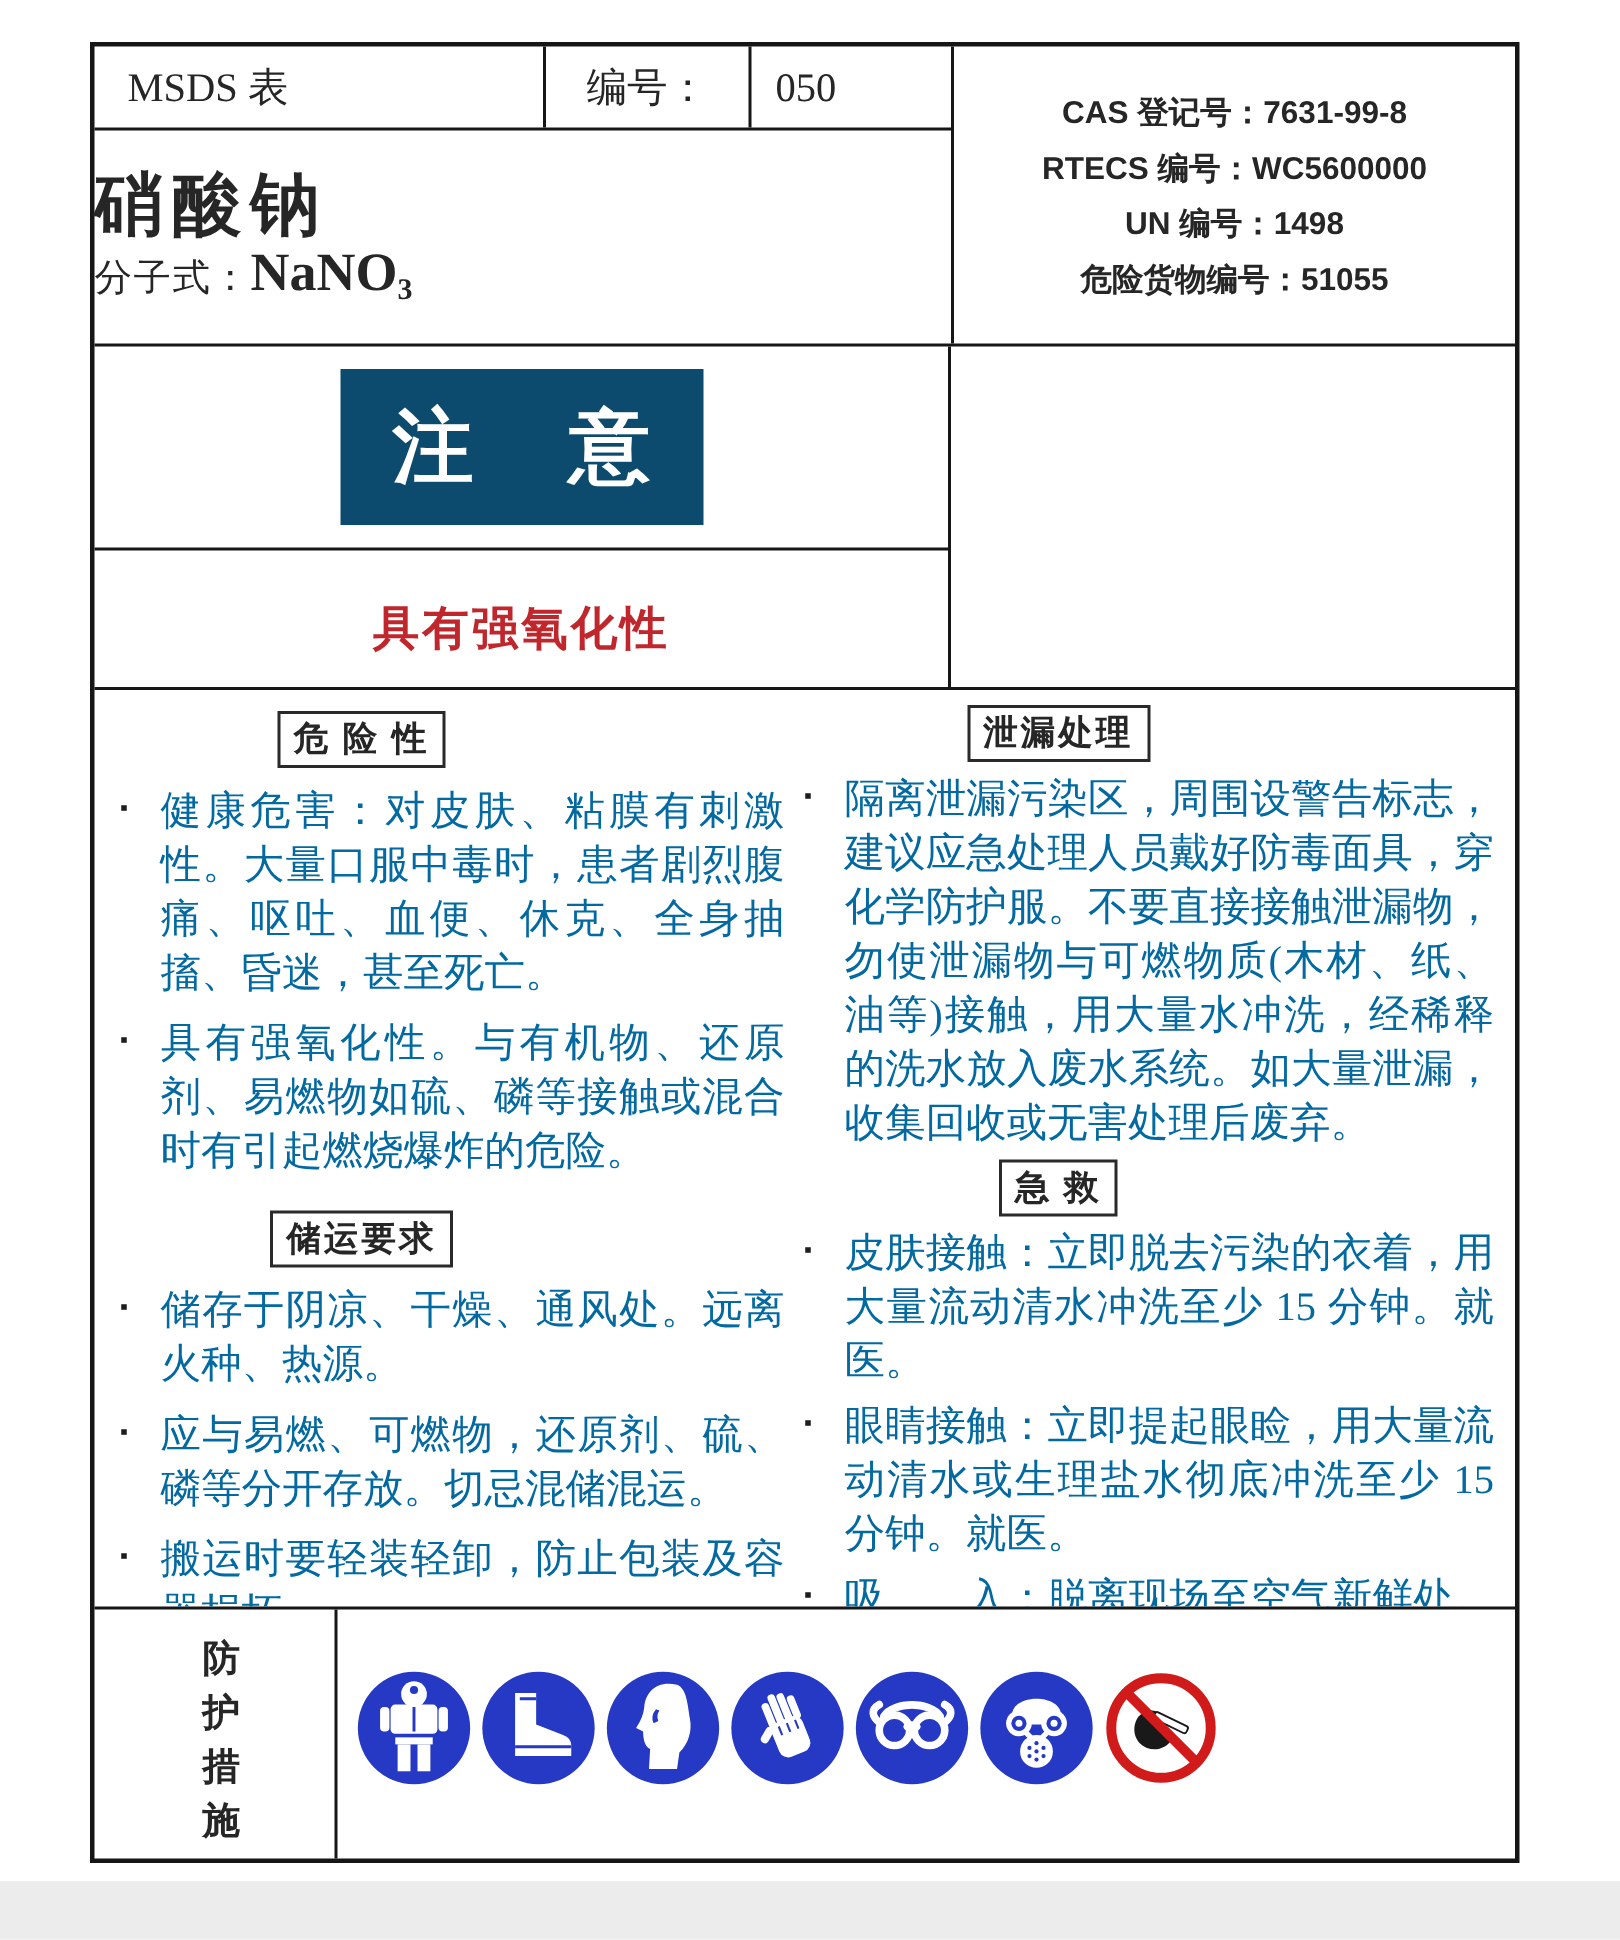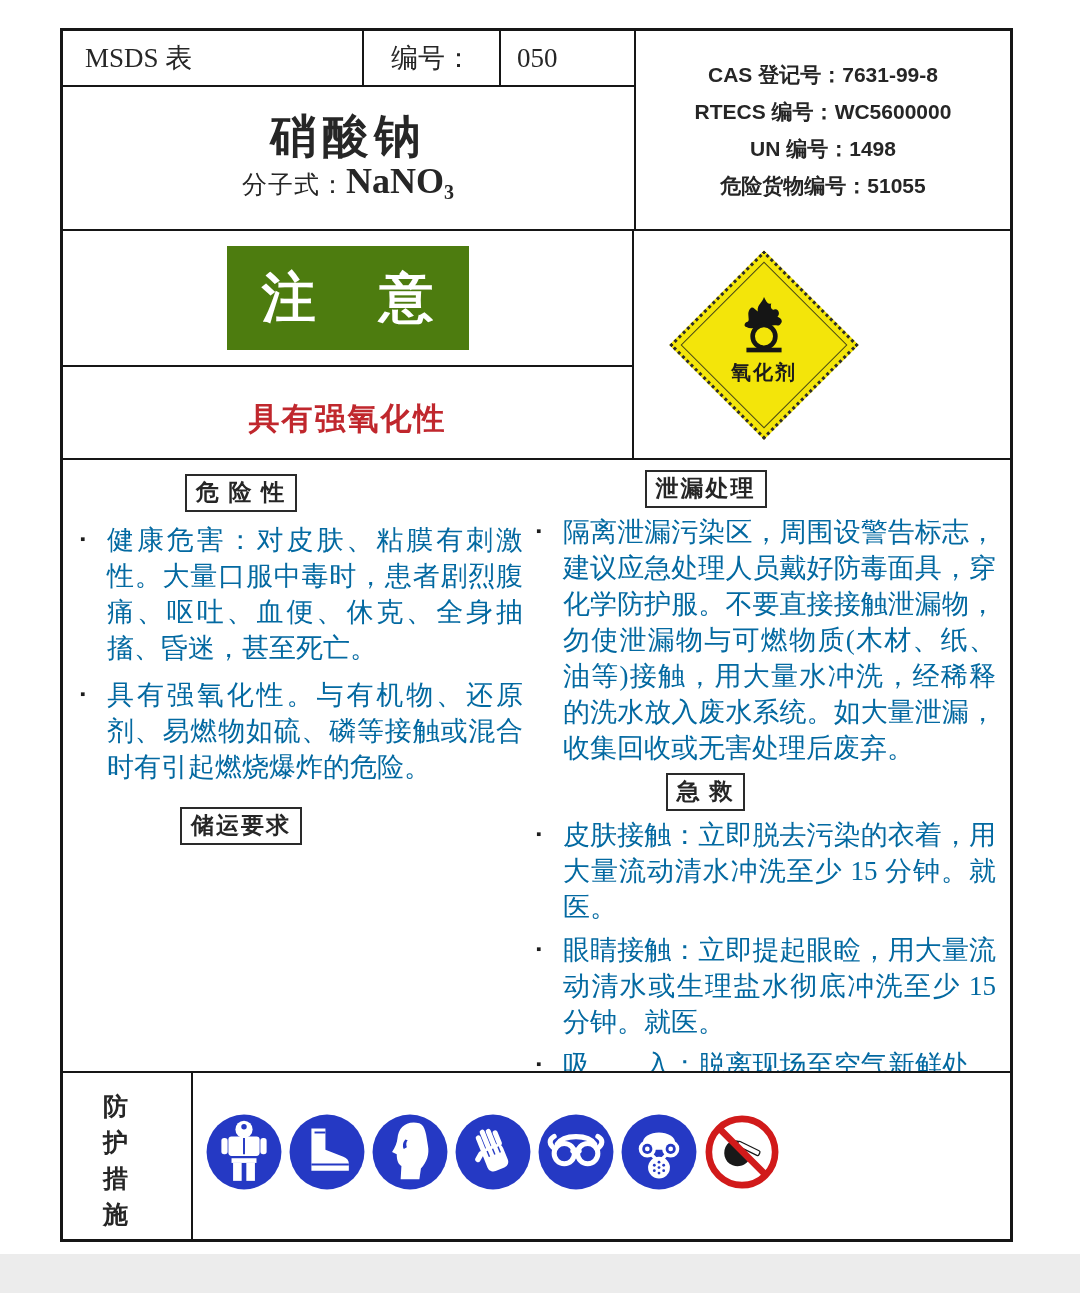--- a/index.html
+++ b/index.html
@@ -18,33 +18,33 @@
   .br{border-right:2px solid #161616;}
   .bt{border-top:2px solid #161616;}
   
   .top{display:flex;height:198px;flex:none;}
   .top-left{width:571px;flex:none;display:flex;flex-direction:column;}
   .id-row{height:56px;flex:none;display:flex;box-sizing:border-box;}
   .id-row>div{box-sizing:border-box;display:flex;align-items:center;font-size:27px;}
   .cell-msds{width:301px;padding-left:22px;}
   .cell-no{width:137px;justify-content:center;}
   .cell-noval{flex:1;padding-left:16px;}
-  .name-row{flex:1;display:flex;flex-direction:column;align-items:center;justify-content:center;border-radius:32px;}
+  .name-row{flex:1;display:flex;flex-direction:column;justify-content:center;border-radius:32px;}
   .chem-name{font-size:46px;font-weight:bold;letter-spacing:6px;line-height:1;margin-top:2px;}
   .formula{margin-top:0;font-size:25px;letter-spacing:1px;}
   .formula .fval{font-size:36px;font-weight:bold;letter-spacing:0;}
   .formula sub{font-size:20px;font-weight:bold;}
   .top-right{flex:1;display:flex;flex-direction:column;justify-content:center;align-items:center;
     font-family:"Liberation Sans","DejaVu Sans",sans-serif;font-weight:bold;font-size:21px;gap:9px;}
   .reg-line{white-space:nowrap;}
   
   .warn{display:flex;height:227px;flex:none;}
   .warn-left{width:571px;flex:none;display:flex;flex-direction:column;box-sizing:border-box;}
   .warn-box-cell{height:136px;flex:none;display:flex;align-items:center;justify-content:center;box-sizing:border-box;}
-  .warn-box{width:242px;height:104px;background:#4d7c0f;color:#ffffff;display:flex;align-items:center;justify-content:center;
+  .warn-box{width:242px;height:104px;background:#0c4a6e;color:#ffffff;display:flex;align-items:center;justify-content:center;
     font-size:54px;font-weight:bold;font-family:"Liberation Sans","DejaVu Sans",sans-serif;}
   .warn-box span{letter-spacing:0.45em;padding-left:0.45em;}
   .warn-red-cell{flex:1;display:flex;align-items:center;justify-content:center;}
   .warn-red{color:#c0272d;font-size:31px;font-weight:bold;letter-spacing:2px;margin-top:12px;}
   .warn-right{flex:1;position:relative;}
   
   .diamond-wrap{position:absolute;left:34px;top:18px;width:192px;height:192px;}
   .diamond{position:absolute;left:29px;top:29px;width:134px;height:134px;background:#f3e50a;
     border:3px dotted #2b2b2b;box-sizing:border-box;transform:rotate(45deg);}
   .diamond::after{content:"";position:absolute;inset:5px;border:1.5px solid #4a4a14;}
@@ -58,21 +58,21 @@
   .col-left{width:466px;flex:none;padding:6px 6px 0 12px;}
   .col-right{flex:1;padding:6px 14px 0 2px;}
   .sec-h{width:max-content;margin:8px auto 10px;border:2px solid #2a2a2a;padding:1px 9px 2px;
     font-weight:bold;font-size:23px;letter-spacing:2px;transform:translateX(-58px);}
   .blist{list-style:none;margin:0;padding:0;}
   .blist li{position:relative;padding-left:32px;margin-bottom:11px;font-size:27px;line-height:36px;
     text-align:justify;color:#0369a1;}
   .blist li::before{content:"▪";position:absolute;left:5px;top:-1px;font-size:15px;color:#1d1d1d;}
   .col-right .blist li{margin-bottom:7px;}
   
-  .protect{height:168px;flex:none;display:flex;box-sizing:border-box;}
+  .protect{height:168px;flex:none;display:flex;box-sizing:border-box;padding-left:32px;}
   .protect-label{width:130px;flex:none;box-sizing:border-box;padding:16px 0 0 40px;
     font-size:25px;font-weight:bold;line-height:36px;width:130px;}
   .protect-label .vtxt{width:30px;word-break:break-all;letter-spacing:4px;}
   .protect-icons{flex:1;display:flex;align-items:flex-start;padding:40px 0 0 12px;gap:5px;}
   .picon{width:78px;height:78px;flex:none;}
 </style>
 </head>
 <body>
 
 <div class="sheet">
@@ -103,43 +103,35 @@
     <div class="warn-left br">
       <div class="warn-box-cell bb">
         <div class="warn-box">
             <span>注 意</span>
           </div>
       </div>
       <div class="warn-red-cell">
         <div class="warn-red">具有强氧化性</div>
       </div>
     </div>
-    <div class="warn-right">
-      <div class="diamond-wrap">
-        <div class="diamond"></div>
-        <div class="diamond-content">
-          <svg viewBox="0 0 60 60">
-            <path fill="#151515" d="M30,2 C28,8 23,10 24,16 C20,13 19,10 16,14 C13,19 17,24 14,26 C11,27 10,30 13,31 C18,34 24,31 26,28 C28,31 33,32 36,30 C41,28 44,31 46,28 C49,25 46,22 43,21 C46,18 44,13 40,14 C37,15 36,12 37,8 C34,10 32,6 30,2 Z"></path>
-            <circle cx="30" cy="40" r="11" fill="#f3e50a" stroke="#151515" stroke-width="4.5"></circle>
-            <rect x="13" y="51" width="34" height="4.5" fill="#151515"></rect>
-          </svg>
-          <div class="diamond-label">氧化剂</div>
-        </div>
-      </div>
-    </div>
   </div>
 
   <div class="main">
     <div class="col col-left">
       <div class="sec-h">危 险 性</div>
       <ul class="blist">
         <li>健康危害：对皮肤、粘膜有刺激性。大量口服中毒时，患者剧烈腹痛、呕吐、血便、休克、全身抽搐、昏迷，甚至死亡。</li>
         <li>具有强氧化性。与有机物、还原剂、易燃物如硫、磷等接触或混合时有引起燃烧爆炸的危险。</li>
       </ul>
       <div class="sec-h" style="margin-top:22px;">储运要求</div>
+      <ul class="blist">
+        <li>储存于阴凉、干燥、通风处。远离火种、热源。</li>
+        <li>应与易燃、可燃物，还原剂、硫、磷等分开存放。切忌混储混运。</li>
+        <li>搬运时要轻装轻卸，防止包装及容器损坏。</li>
+      </ul>
     </div>
     <div class="col col-right">
       <div class="sec-h" style="margin-top:4px;margin-bottom:6px;">泄漏处理</div>
       <ul class="blist">
         <li>隔离泄漏污染区，周围设警告标志，建议应急处理人员戴好防毒面具，穿化学防护服。不要直接接触泄漏物，勿使泄漏物与可燃物质(木材、纸、油等)接触，用大量水冲洗，经稀释的洗水放入废水系统。如大量泄漏，收集回收或无害处理后废弃。</li>
       </ul>
       <div class="sec-h" style="margin-top:2px;margin-bottom:6px;">急 救</div>
       <ul class="blist">
         <li>皮肤接触：立即脱去污染的衣着，用大量流动清水冲洗至少 15 分钟。就医。</li>
         <li>眼睛接触：立即提起眼睑，用大量流动清水或生理盐水彻底冲洗至少 15 分钟。就医。</li>

